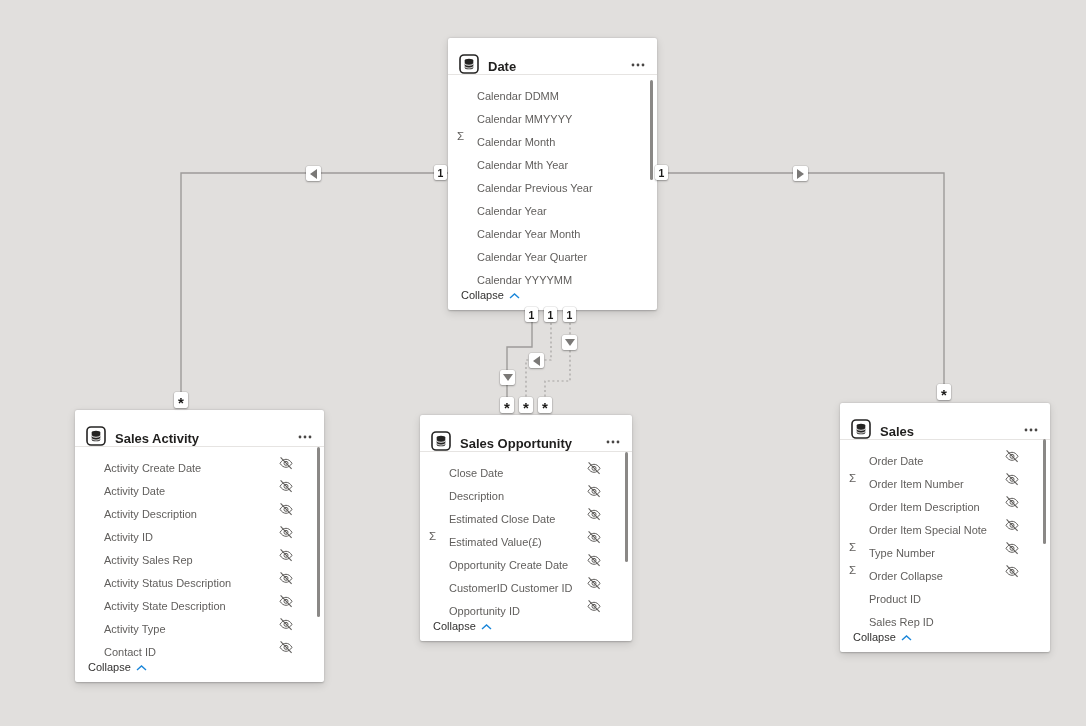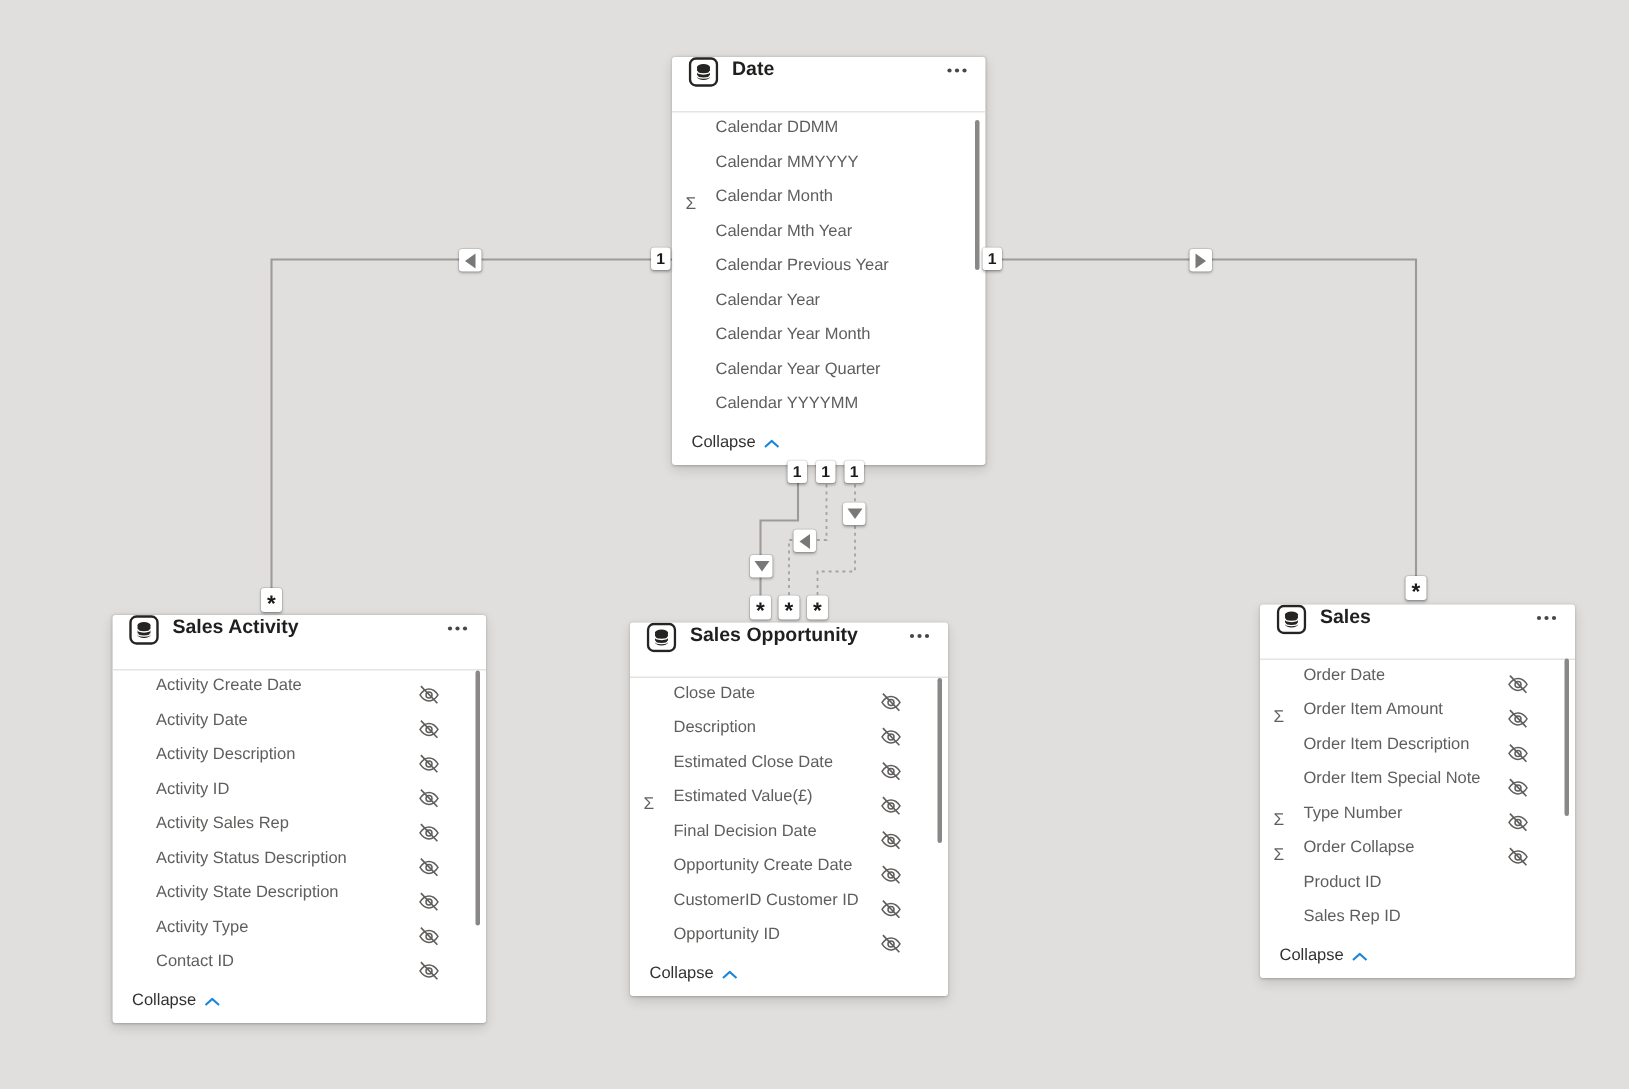--- a/index.html
+++ b/index.html
@@ -12,28 +12,28 @@
   .wire-dashed{fill:none;stroke:#a5a3a1;stroke-width:1.2;stroke-dasharray:2 2.6;}
 
   
   .card{position:absolute;background:#ffffff;border-radius:2px;z-index:1;
         box-shadow:0 0.6px 1.8px rgba(0,0,0,.22), 0 3px 8px rgba(0,0,0,.13);}
   .card-date{left:448px;top:38px;width:209px;}
   .card-sales-activity{left:75px;top:410px;width:249px;}
   .card-sales-opportunity{left:420px;top:415px;width:212px;}
   .card-sales{left:840px;top:403px;width:210px;}
 
-  .card-header{display:flex;align-items:flex-start;height:36px;padding:0 10px 0 11px;
+  .card-header{display:flex;align-items:flex-end;height:36px;padding:0 10px 0 11px;
                border-bottom:1px solid #e6e4e2;}
   .db-icon{width:20px;height:20px;flex:0 0 auto;display:block;}
   .card-title{flex:1;margin-left:9px;font-size:13px;font-weight:700;color:#201f1e;white-space:nowrap;overflow:hidden;}
   .more-btn{flex:0 0 auto;width:18px;height:18px;display:flex;align-items:center;justify-content:center;cursor:pointer;}
 
   .fields{padding-top:4px;position:relative;}
-  .field-row{position:relative;height:23px;display:flex;align-items:flex-start;
+  .field-row{position:relative;height:23px;display:flex;align-items:flex-end;
              padding-left:29px;padding-right:52px;font-size:11px;color:#605e5c;white-space:nowrap;}
   .sigma{position:absolute;left:9px;top:50%;transform:translateY(-50%);
          font-size:11.5px;color:#605e5c;line-height:1;}
   .field-name{overflow:hidden;text-overflow:ellipsis;}
   .eye{position:absolute;right:30px;top:50%;transform:translateY(-50%);width:16px;height:16px;}
 
   .collapse-row{display:flex;align-items:center;gap:5px;padding:3px 12px 9px 13px;
                 font-size:11px;color:#323130;cursor:pointer;width:max-content;}
   .collapse-row svg{display:block;margin-top:1px;}
 
@@ -327,31 +327,20 @@
           <span class="eye">
             <svg viewBox="0 0 16 16" width="16" height="16">
               <path d="M2 8.3 C3.7 5.6 5.8 4.3 8 4.3 C10.2 4.3 12.3 5.6 14 8.3 C12.3 11 10.2 12.3 8 12.3 C5.8 12.3 3.7 11 2 8.3 Z" fill="none" stroke="#605e5c" stroke-width="1"></path>
               <circle cx="8" cy="8.3" r="2" fill="none" stroke="#605e5c" stroke-width="1"></circle>
               <line x1="2.6" y1="2.4" x2="13.6" y2="13.8" stroke="#605e5c" stroke-width="1.1"></line>
             </svg>
           </span>
         </div>
         <div class="field-row">
 
-          <span class="field-name">Final Decision Date</span>
-          <span class="eye">
-            <svg viewBox="0 0 16 16" width="16" height="16">
-              <path d="M2 8.3 C3.7 5.6 5.8 4.3 8 4.3 C10.2 4.3 12.3 5.6 14 8.3 C12.3 11 10.2 12.3 8 12.3 C5.8 12.3 3.7 11 2 8.3 Z" fill="none" stroke="#605e5c" stroke-width="1"></path>
-              <circle cx="8" cy="8.3" r="2" fill="none" stroke="#605e5c" stroke-width="1"></circle>
-              <line x1="2.6" y1="2.4" x2="13.6" y2="13.8" stroke="#605e5c" stroke-width="1.1"></line>
-            </svg>
-          </span>
-        </div>
-        <div class="field-row">
-
           <span class="field-name">Opportunity Create Date</span>
           <span class="eye">
             <svg viewBox="0 0 16 16" width="16" height="16">
               <path d="M2 8.3 C3.7 5.6 5.8 4.3 8 4.3 C10.2 4.3 12.3 5.6 14 8.3 C12.3 11 10.2 12.3 8 12.3 C5.8 12.3 3.7 11 2 8.3 Z" fill="none" stroke="#605e5c" stroke-width="1"></path>
               <circle cx="8" cy="8.3" r="2" fill="none" stroke="#605e5c" stroke-width="1"></circle>
               <line x1="2.6" y1="2.4" x2="13.6" y2="13.8" stroke="#605e5c" stroke-width="1.1"></line>
             </svg>
           </span>
         </div>
         <div class="field-row">
@@ -410,21 +399,21 @@
           <span class="eye">
             <svg viewBox="0 0 16 16" width="16" height="16">
               <path d="M2 8.3 C3.7 5.6 5.8 4.3 8 4.3 C10.2 4.3 12.3 5.6 14 8.3 C12.3 11 10.2 12.3 8 12.3 C5.8 12.3 3.7 11 2 8.3 Z" fill="none" stroke="#605e5c" stroke-width="1"></path>
               <circle cx="8" cy="8.3" r="2" fill="none" stroke="#605e5c" stroke-width="1"></circle>
               <line x1="2.6" y1="2.4" x2="13.6" y2="13.8" stroke="#605e5c" stroke-width="1.1"></line>
             </svg>
           </span>
         </div>
         <div class="field-row">
           <span class="sigma">Σ</span>
-          <span class="field-name">Order Item Amount</span>
+          <span class="field-name">Order Item Number</span>
           <span class="eye">
             <svg viewBox="0 0 16 16" width="16" height="16">
               <path d="M2 8.3 C3.7 5.6 5.8 4.3 8 4.3 C10.2 4.3 12.3 5.6 14 8.3 C12.3 11 10.2 12.3 8 12.3 C5.8 12.3 3.7 11 2 8.3 Z" fill="none" stroke="#605e5c" stroke-width="1"></path>
               <circle cx="8" cy="8.3" r="2" fill="none" stroke="#605e5c" stroke-width="1"></circle>
               <line x1="2.6" y1="2.4" x2="13.6" y2="13.8" stroke="#605e5c" stroke-width="1.1"></line>
             </svg>
           </span>
         </div>
         <div class="field-row">
 

